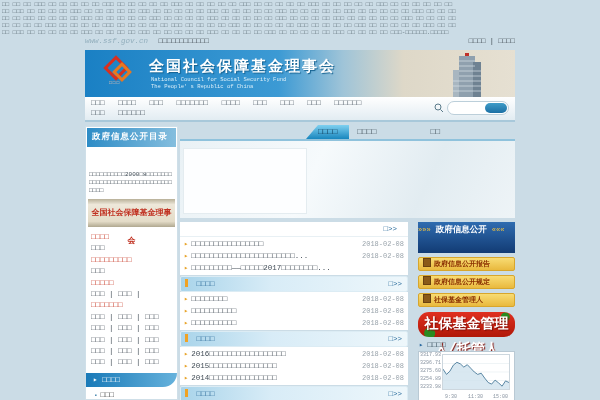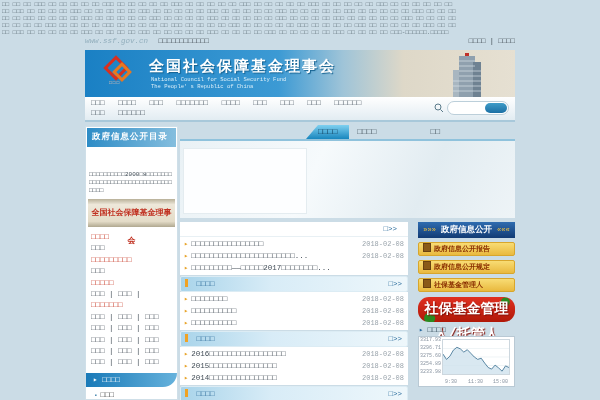--- a/index.html
+++ b/index.html
@@ -71,22 +71,22 @@
   .news li{height:12px;line-height:12px;font-size:7.5px;color:#3f4a54;white-space:nowrap;overflow:hidden;cursor:pointer;}
   .news li::before{content:"▸";color:#e8a52c;font-size:7px;margin-right:3px;}
   .news .d{float:right;color:#9aa4ac;font-style:normal;font-size:7px;}
   .sech{position:relative;height:14px;margin-top:1px;font-size:7.5px;line-height:14px;color:#2a6898;
         background:linear-gradient(90deg,#a9d4ea 0%,#d8ecf7 40%,#eef7fb 100%);
         border:1px solid #dcecf4;border-radius:2px;}
   .sec-ico{display:inline-block;width:3px;height:8px;background:#f0a224;margin:0 4px;vertical-align:-1px;}
   .sec-more{float:right;margin-right:5px;color:#2e6f9e;cursor:pointer;}
   
   .rightcol{position:absolute;left:333px;top:100px;width:97px;}
-  .infoh{height:16px;background:linear-gradient(180deg,#2f6cb0,#123b74);color:#fff;font-size:8.5px;
-         font-weight:bold;line-height:16px;text-align:center;}
+  .infoh{height:31px;background:linear-gradient(180deg,#2f6cb0,#123b74);color:#fff;font-size:8.5px;
+         font-weight:bold;line-height:16px;text-align:left;}
   .arr{color:#f5c43c;font-size:7px;font-weight:normal;}
   .goldbtn{height:14px;margin-top:4px;background:linear-gradient(180deg,#f8dc74,#e9b93e);
            border:1px solid #d8a62c;border-radius:2px;font-size:7px;font-weight:bold;color:#8a2f00;
            line-height:12px;padding-left:4px;box-sizing:border-box;cursor:pointer;white-space:nowrap;}
   .gico{display:inline-block;width:6px;height:7px;background:#8a5a18;border:1px solid #6a4210;
         vertical-align:-1px;margin-right:3px;}
   .redban{height:25px;margin-top:5px;border-radius:11px;color:#fff;font-weight:bold;font-size:14px;
           text-align:center;line-height:25px;text-shadow:1px 1px 1px #801008;cursor:pointer;
           background:radial-gradient(circle at 12% 85%,#2a8a20 0 5px,transparent 6px),
                      radial-gradient(circle at 90% 20%,#2a8a20 0 4px,transparent 5px),

